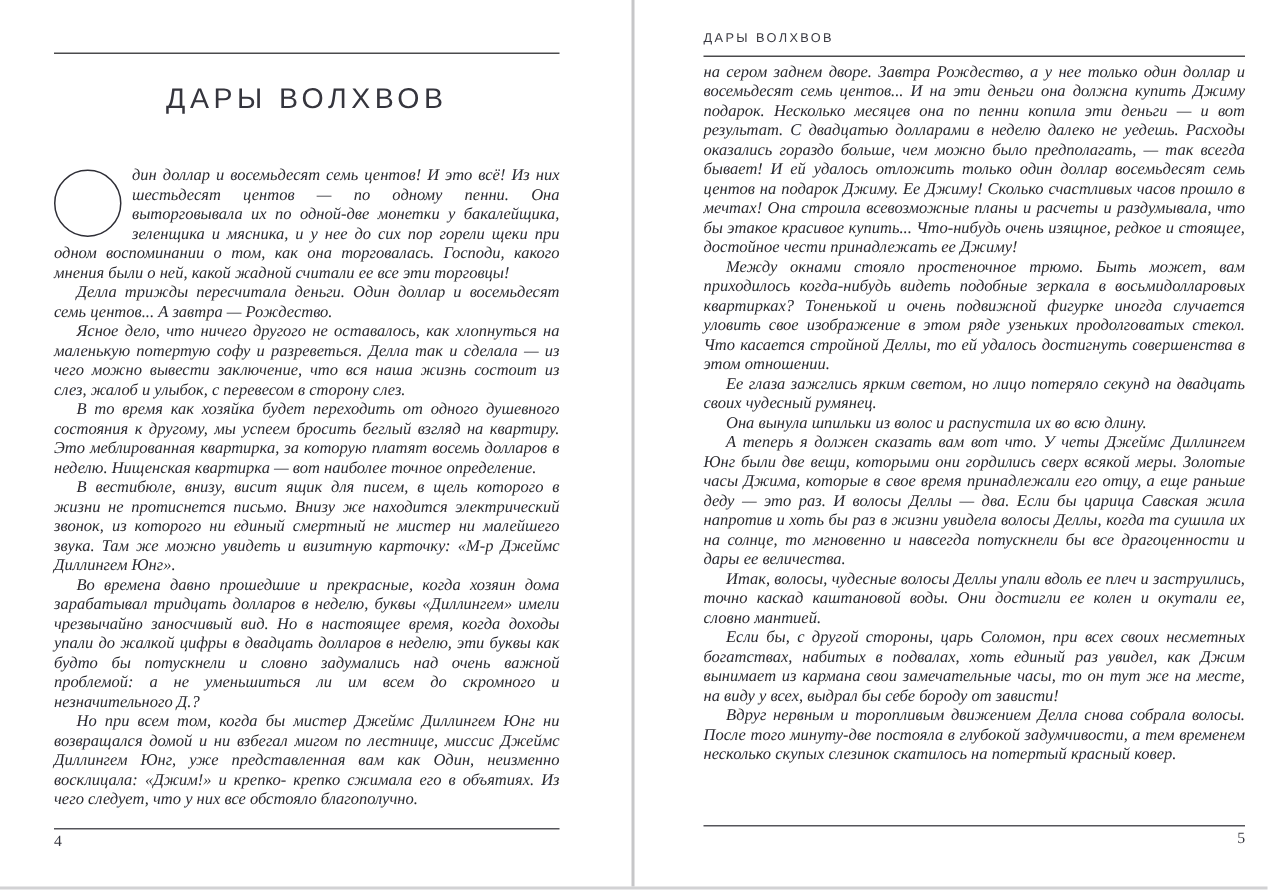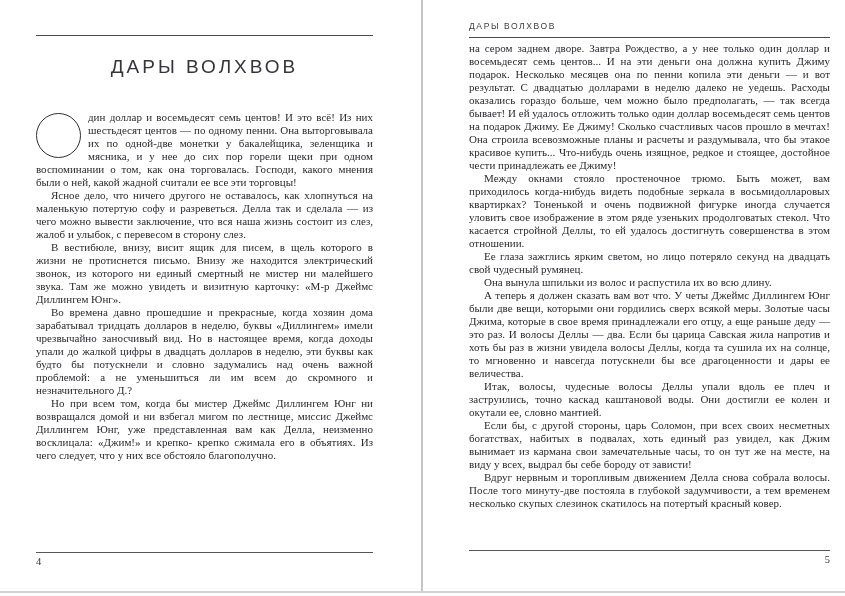--- a/index.html
+++ b/index.html
@@ -62,20 +62,21 @@
     letter-spacing: 1.6px;
     color: #3a3a42;
   }
 
   .body-text {
     position: absolute; left: 0; right: 0;
     font-size: 11px;
     line-height: 13px;
     text-align: justify;
     color: var(--text);
+    font-style: italic;
   }
   .body-left  { top: 111px; }
   .body-right { top: 42px; }
 
   .body-text p { text-indent: 15px; }
   .body-text p.no-indent { text-indent: 0; }
 
   .drop-cap {
     float: left;
     width: 45px; height: 45px;
@@ -101,40 +102,42 @@
 </style>
 </head>
 <body>
 
 <div class="page page-left">
   <div class="top-rule"></div>
   <div class="chapter-title">ДАРЫ ВОЛХВОВ</div>
 
   <div class="body-text body-left">
     <p class="no-indent"><span class="drop-cap">О</span><span>дин доллар и восемьдесят семь центов! И это всё! Из них шестьдесят центов — по одному пенни. Она выторговывала их по одной-две монетки у бакалейщика, зеленщика и мясника, и у нее до сих пор горели щеки при одном воспоминании о том, как она торговалась. Господи, какого мнения были о ней, какой жадной считали ее все эти торговцы!</span></p>
+    <p>Делла трижды пересчитала деньги. Один доллар и восемьдесят семь центов... А завтра — Рождество.</p>
     <p>Ясное дело, что ничего другого не оставалось, как хлопнуться на маленькую потертую софу и разреветься. Делла так и сделала — из чего можно вывести заключение, что вся наша жизнь состоит из слез, жалоб и улыбок, с перевесом в сторону слез.</p>
+    <p>В то время как хозяйка будет переходить от одного душевного состояния к другому, мы успеем бросить беглый взгляд на квартиру. Это меблированная квартирка, за которую платят восемь долларов в неделю. Нищенская квартирка — вот наиболее точное определение.</p>
     <p>В вестибюле, внизу, висит ящик для писем, в щель которого в жизни не протиснется письмо. Внизу же находится электрический звонок, из которого ни единый смертный не мистер ни малейшего звука. Там же можно увидеть и визитную карточку: «М-р Джеймс Диллингем Юнг».</p>
     <p>Во времена давно прошедшие и прекрасные, когда хозяин дома зарабатывал тридцать долларов в неделю, буквы «Диллингем» имели чрезвычайно заносчивый вид. Но в настоящее время, когда доходы упали до жалкой цифры в двадцать долларов в неделю, эти буквы как будто бы потускнели и словно задумались над очень важной проблемой: а не уменьшиться ли им всем до скромного и незначительного Д.?</p>
-    <p>Но при всем том, когда бы мистер Джеймс Диллингем Юнг ни возвращался домой и ни взбегал мигом по лестнице, миссис Джеймс Диллингем Юнг, уже представленная вам как Делла, неизменно восклицала: «Джим!» и крепко- крепко сжимала его в объятиях. Из чего следует, что у них все обстояло благополучно.</p>
+    <p>Но при всем том, когда бы мистер Джеймс Диллингем Юнг ни возвращался домой и ни взбегал мигом по лестнице, миссис Джеймс Диллингем Юнг, уже представленная вам как Один, неизменно восклицала: «Джим!» и крепко- крепко сжимала его в объятиях. Из чего следует, что у них все обстояло благополучно.</p>
   </div>
 
   <div class="footer footer-left">
     <span>4</span>
   </div>
 </div>
 
 <div class="page page-right">
   <div class="running-head">
     <span class="running-head-text">ДАРЫ ВОЛХВОВ</span>
   </div>
 
   <div class="body-text body-right">
     <p class="no-indent">на сером заднем дворе. Завтра Рождество, а у нее только один доллар и восемьдесят семь центов... И на эти деньги она должна купить Джиму подарок. Несколько месяцев она по пенни копила эти деньги — и вот результат. С двадцатью долларами в неделю далеко не уедешь. Расходы оказались гораздо больше, чем можно было предполагать, — так всегда бывает! И ей удалось отложить только один доллар восемьдесят семь центов на подарок Джиму. Ее Джиму! Сколько счастливых часов прошло в мечтах! Она строила всевозможные планы и расчеты и раздумывала, что бы этакое красивое купить... Что-нибудь очень изящное, редкое и стоящее, достойное чести принадлежать ее Джиму!</p>
     <p>Между окнами стояло простеночное трюмо. Быть может, вам приходилось когда-нибудь видеть подобные зеркала в восьмидолларовых квартирках? Тоненькой и очень подвижной фигурке иногда случается уловить свое изображение в этом ряде узеньких продолговатых стекол. Что касается стройной Деллы, то ей удалось достигнуть совершенства в этом отношении.</p>
-    <p>Ее глаза зажглись ярким светом, но лицо потеряло секунд на двадцать свой чудесный румянец.</p>
+    <p>Ее глаза зажглись ярким светом, но лицо потеряло секунд на двадцать своих чудесный румянец.</p>
     <p>Она вынула шпильки из волос и распустила их во всю длину.</p>
     <p>А теперь я должен сказать вам вот что. У четы Джеймс Диллингем Юнг были две вещи, которыми они гордились сверх всякой меры. Золотые часы Джима, которые в свое время принадлежали его отцу, а еще раньше деду — это раз. И волосы Деллы — два. Если бы царица Савская жила напротив и хоть бы раз в жизни увидела волосы Деллы, когда та сушила их на солнце, то мгновенно и навсегда потускнели бы все драгоценности и дары ее величества.</p>
     <p>Итак, волосы, чудесные волосы Деллы упали вдоль ее плеч и заструились, точно каскад каштановой воды. Они достигли ее колен и окутали ее, словно мантией.</p>
     <p>Если бы, с другой стороны, царь Соломон, при всех своих несметных богатствах, набитых в подвалах, хоть единый раз увидел, как Джим вынимает из кармана свои замечательные часы, то он тут же на месте, на виду у всех, выдрал бы себе бороду от зависти!</p>
     <p>Вдруг нервным и торопливым движением Делла снова собрала волосы. После того минуту-две постояла в глубокой задумчивости, а тем временем несколько скупых слезинок скатилось на потертый красный ковер.</p>
   </div>
 
   <div class="footer footer-right">
     <span>5</span>
   </div>

